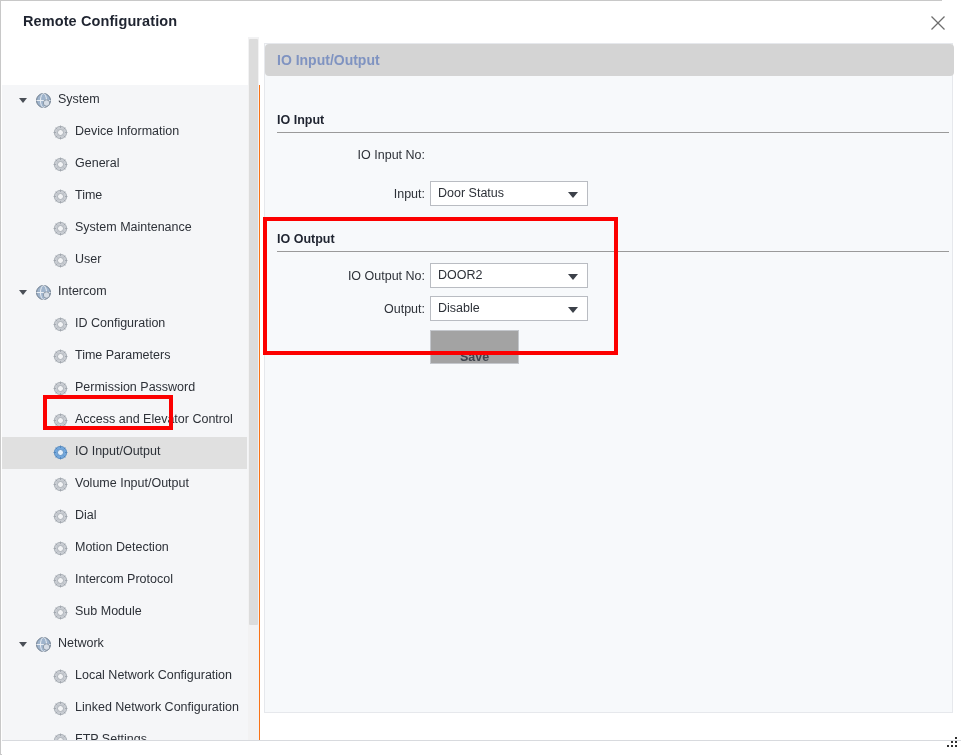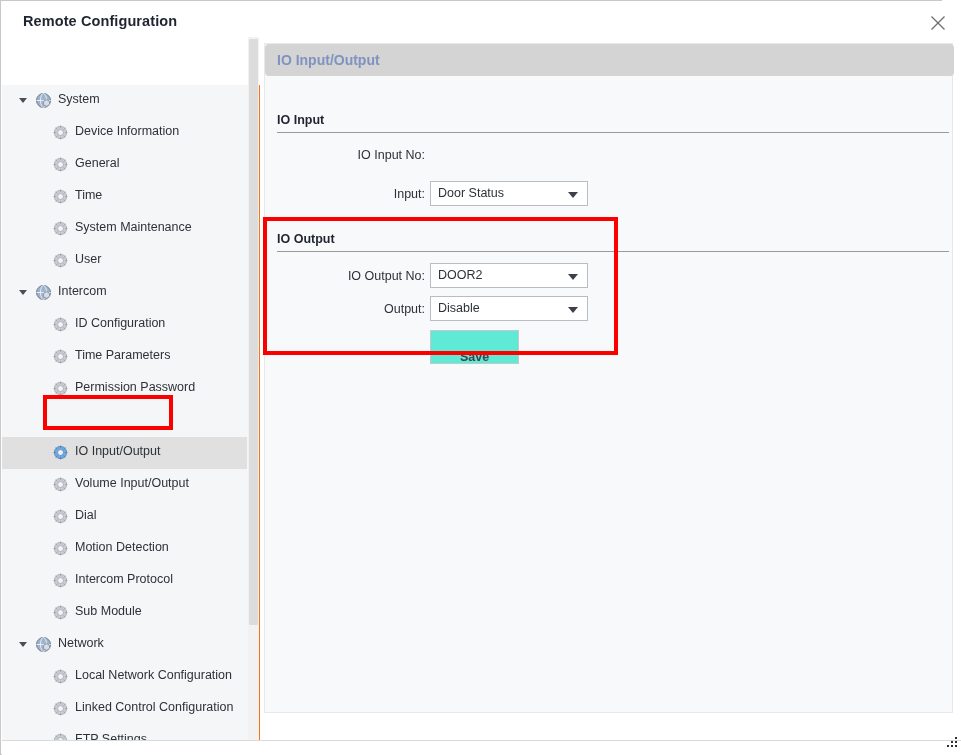--- a/index.html
+++ b/index.html
@@ -184,21 +184,21 @@
     position: absolute;
     right: 9px; top: 10px;
     width: 0; height: 0;
     border-left: 5px solid transparent;
     border-right: 5px solid transparent;
     border-top: 6px solid #3c4149;
   }
   #save-button {
     position: absolute;
     width: 89px; height: 22px;
-    background: #5eead4;
+    background: #a3a3a3;
     border: 1px solid #c4c7cc;
     box-sizing: border-box;
     font-size: 12.5px;
     font-weight: bold;
     color: #41464e;
     text-align: center;
     line-height: 20px;
     font-family: "Liberation Sans", sans-serif;
     padding: 16px;
   }
@@ -436,20 +436,39 @@
               <line x1="3.6" y1="3.6" x2="5.3" y2="5.3"></line>
               <line x1="11.7" y1="11.7" x2="13.4" y2="13.4"></line>
               <line x1="13.4" y1="3.6" x2="11.7" y2="5.3"></line>
               <line x1="5.3" y1="11.7" x2="3.6" y2="13.4"></line>
             </g>
           </svg>
       </span>
       <span class="tree-label">Permission Password</span>
     </div>
 
+    <div class="tree-row level1" style="top:320px">
+      <span class="icon-gear">
+        <svg width="17" height="17" viewBox="0 0 17 17">
+            <circle cx="8.5" cy="8.5" r="6.2" fill="#c9cdd3" stroke="#9aa0a8" stroke-width="0.7"></circle>
+            <circle cx="8.5" cy="8.5" r="3" fill="#f2f3f5" stroke="#9aa0a8" stroke-width="0.7"></circle>
+            <g stroke="#9aa0a8" stroke-width="0.8">
+              <line x1="8.5" y1="1.6" x2="8.5" y2="4"></line>
+              <line x1="8.5" y1="13" x2="8.5" y2="15.4"></line>
+              <line x1="1.6" y1="8.5" x2="4" y2="8.5"></line>
+              <line x1="13" y1="8.5" x2="15.4" y2="8.5"></line>
+              <line x1="3.6" y1="3.6" x2="5.3" y2="5.3"></line>
+              <line x1="11.7" y1="11.7" x2="13.4" y2="13.4"></line>
+              <line x1="13.4" y1="3.6" x2="11.7" y2="5.3"></line>
+              <line x1="5.3" y1="11.7" x2="3.6" y2="13.4"></line>
+            </g>
+          </svg>
+      </span>
+      <span class="tree-label">Access and Elevator Control</span>
+    </div>
 
     <div class="tree-row level1 selected" style="top:352px">
       <span class="icon-gear">
         <svg width="17" height="17" viewBox="0 0 17 17">
             <circle cx="8.5" cy="8.5" r="6.2" fill="#74a8dd" stroke="#4a7fb5" stroke-width="0.7"></circle>
             <circle cx="8.5" cy="8.5" r="3" fill="#e7f1fb" stroke="#4a7fb5" stroke-width="0.7"></circle>
             <g stroke="#4a7fb5" stroke-width="0.8">
               <line x1="8.5" y1="1.6" x2="8.5" y2="4"></line>
               <line x1="8.5" y1="13" x2="8.5" y2="15.4"></line>
               <line x1="1.6" y1="8.5" x2="4" y2="8.5"></line>
@@ -607,21 +626,21 @@
               <line x1="8.5" y1="13" x2="8.5" y2="15.4"></line>
               <line x1="1.6" y1="8.5" x2="4" y2="8.5"></line>
               <line x1="13" y1="8.5" x2="15.4" y2="8.5"></line>
               <line x1="3.6" y1="3.6" x2="5.3" y2="5.3"></line>
               <line x1="11.7" y1="11.7" x2="13.4" y2="13.4"></line>
               <line x1="13.4" y1="3.6" x2="11.7" y2="5.3"></line>
               <line x1="5.3" y1="11.7" x2="3.6" y2="13.4"></line>
             </g>
           </svg>
       </span>
-      <span class="tree-label">Linked Control Configuration</span>
+      <span class="tree-label">Linked Network Configuration</span>
     </div>
 
     <div class="tree-row level1" style="top:640px">
       <span class="icon-gear">
         <svg width="17" height="17" viewBox="0 0 17 17">
             <circle cx="8.5" cy="8.5" r="6.2" fill="#c9cdd3" stroke="#9aa0a8" stroke-width="0.7"></circle>
             <circle cx="8.5" cy="8.5" r="3" fill="#f2f3f5" stroke="#9aa0a8" stroke-width="0.7"></circle>
             <g stroke="#9aa0a8" stroke-width="0.8">
               <line x1="8.5" y1="1.6" x2="8.5" y2="4"></line>
               <line x1="8.5" y1="13" x2="8.5" y2="15.4"></line>

